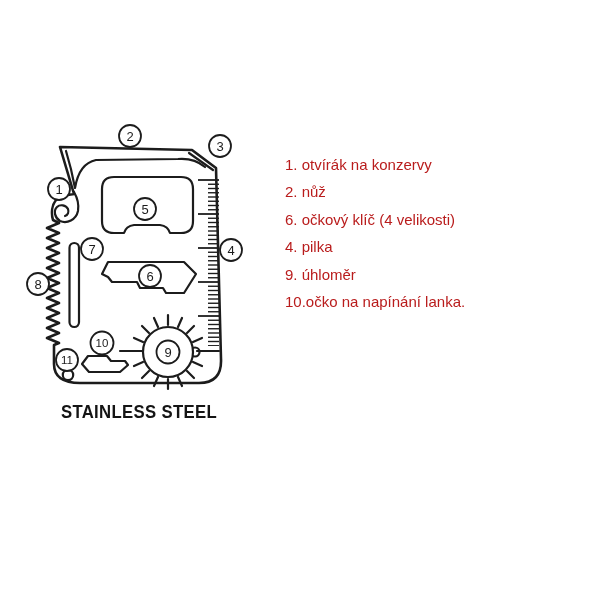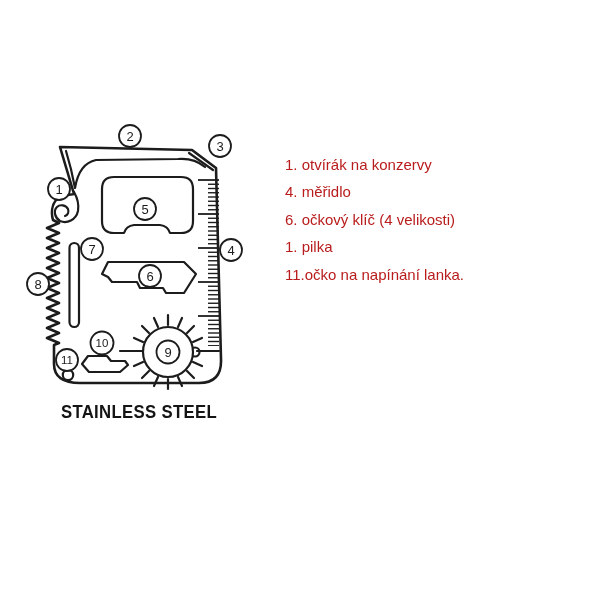--- a/index.html
+++ b/index.html
@@ -158,19 +158,20 @@
       <text class="callout-num two" x="67" y="364">11</text>
     </g>
 
     <g transform="translate(139,418) scale(0.88 1)">
       <text class="caption-text" x="0" y="0">STAINLESS STEEL</text>
     </g>
   </svg>
 
   <div class="legend">
     <div class="li">1. otvírák na konzervy</div>
-    <div class="li">4. měřidlo</div>
+    <div class="li">2. nůž</div>
     <div class="li">6. očkový klíč (4 velikosti)</div>
-    <div class="li">1. pilka</div>
-    <div class="li">11.očko na napínání lanka.</div>
+    <div class="li">4. pilka</div>
+    <div class="li">9. úhloměr</div>
+    <div class="li">10.očko na napínání lanka.</div>
   </div>
 
 </div>
 
 </body></html>

